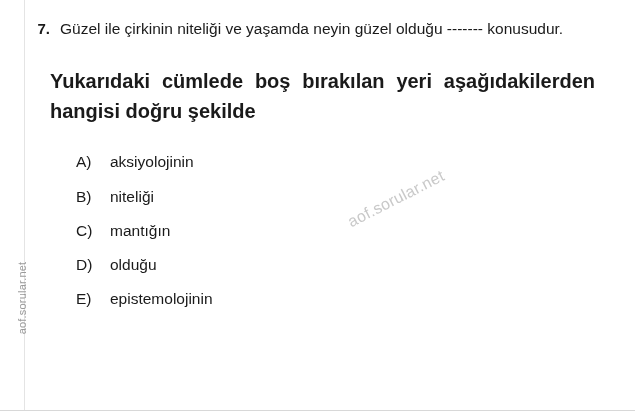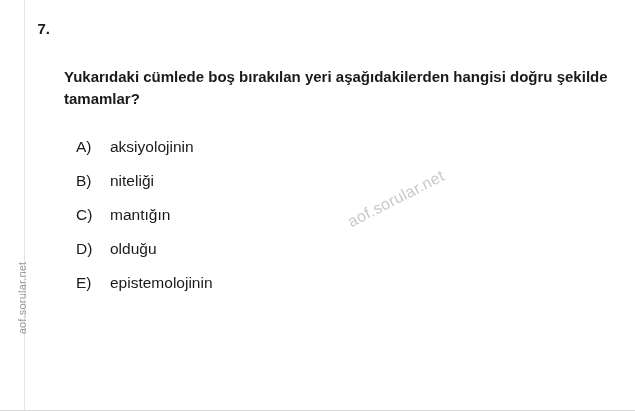--- a/index.html
+++ b/index.html
@@ -65,24 +65,24 @@
     box-sizing: border-box;
     line-height: 1.45;
   }
   .qtext {
     font-size: 15.5px;
     line-height: 1.45;
     max-width: 540px;
   }
 
   .prompt {
-    margin: 26px 0 0 32px;
+    margin: 26px 0 0 18px;
     max-width: 545px;
     font-weight: bold;
-    font-size: 15px;
+    font-size: 20px;
     line-height: 1.5;
     text-align: justify;
     text-justify: inter-word;
   }
   .prompt .lastline {
     display: block;
   }
 
   .options {
     margin: 26px 0 0 44px;
@@ -130,26 +130,26 @@
 <body>
 
 <div class="left-strip">
   <div class="left-watermark">aof.sorular.net</div>
 </div>
 
 <div class="question">
 
   <div class="qhead">
     <div class="qnum">7.</div>
+    <div class="qtext">Güzel ile çirkinin niteliği ve yaşamda neyin güzel olduğu ------- konusudur.</div>
   </div>
 
   <div class="prompt">
     <span>Yukarıdaki cümlede boş bırakılan yeri</span>
     <span>aşağıdakilerden hangisi doğru şekilde</span>
-    <span class="lastline">tamamlar?</span>
   </div>
 
   <div class="options">
     <div class="option">
       <span class="opt-letter">A)</span>
       <span class="opt-text">aksiyolojinin</span>
     </div>
     <div class="option">
       <span class="opt-letter">B)</span>
       <span class="opt-text">niteliği</span>

